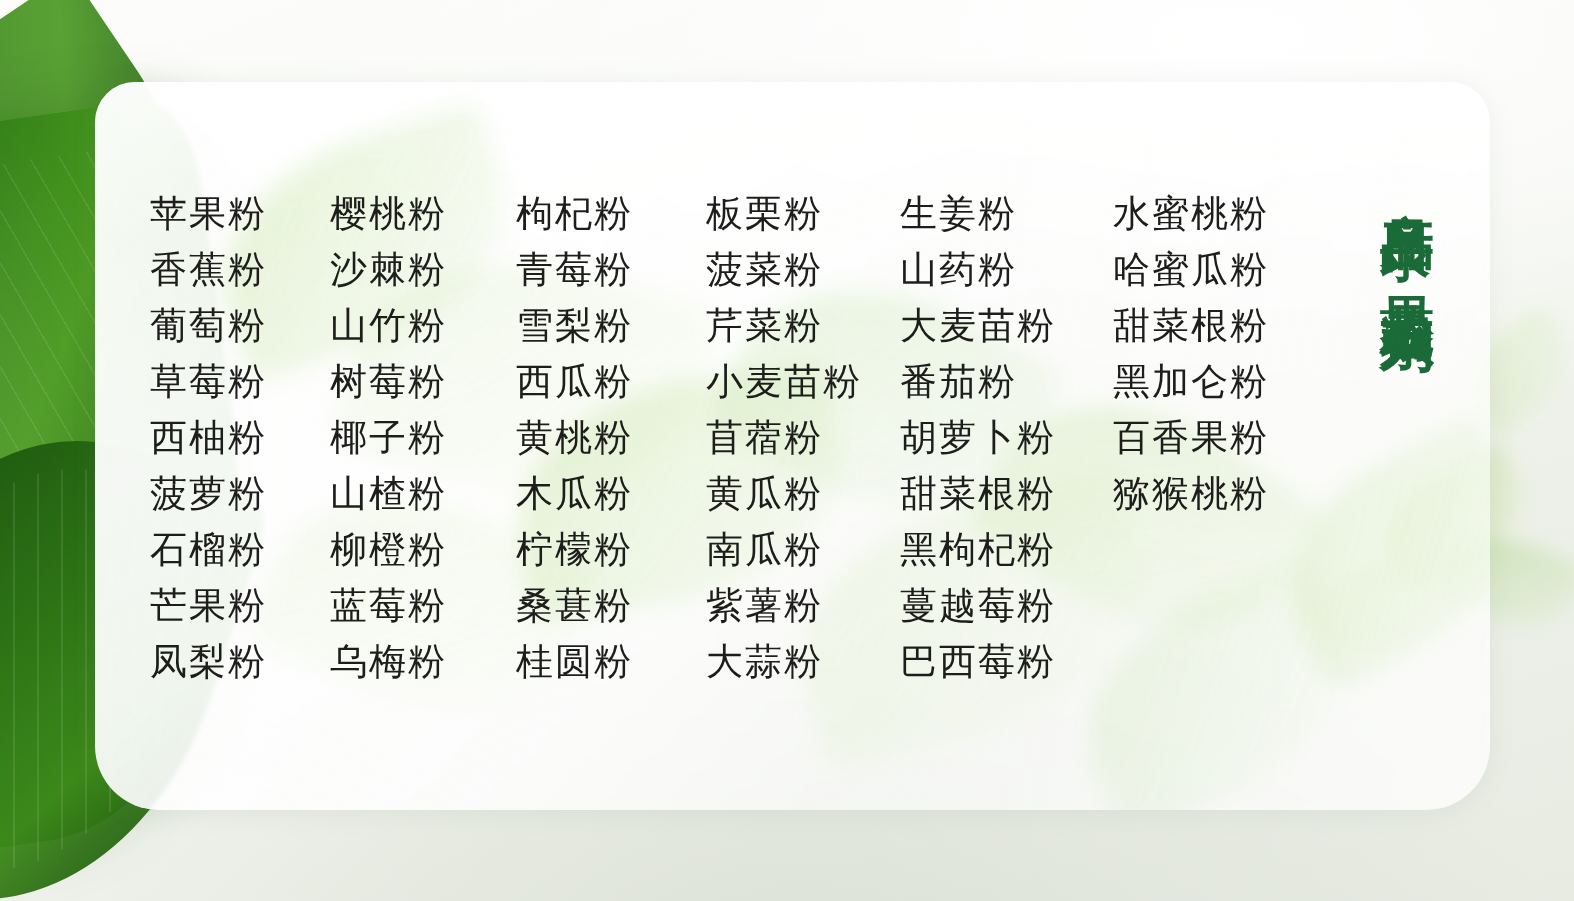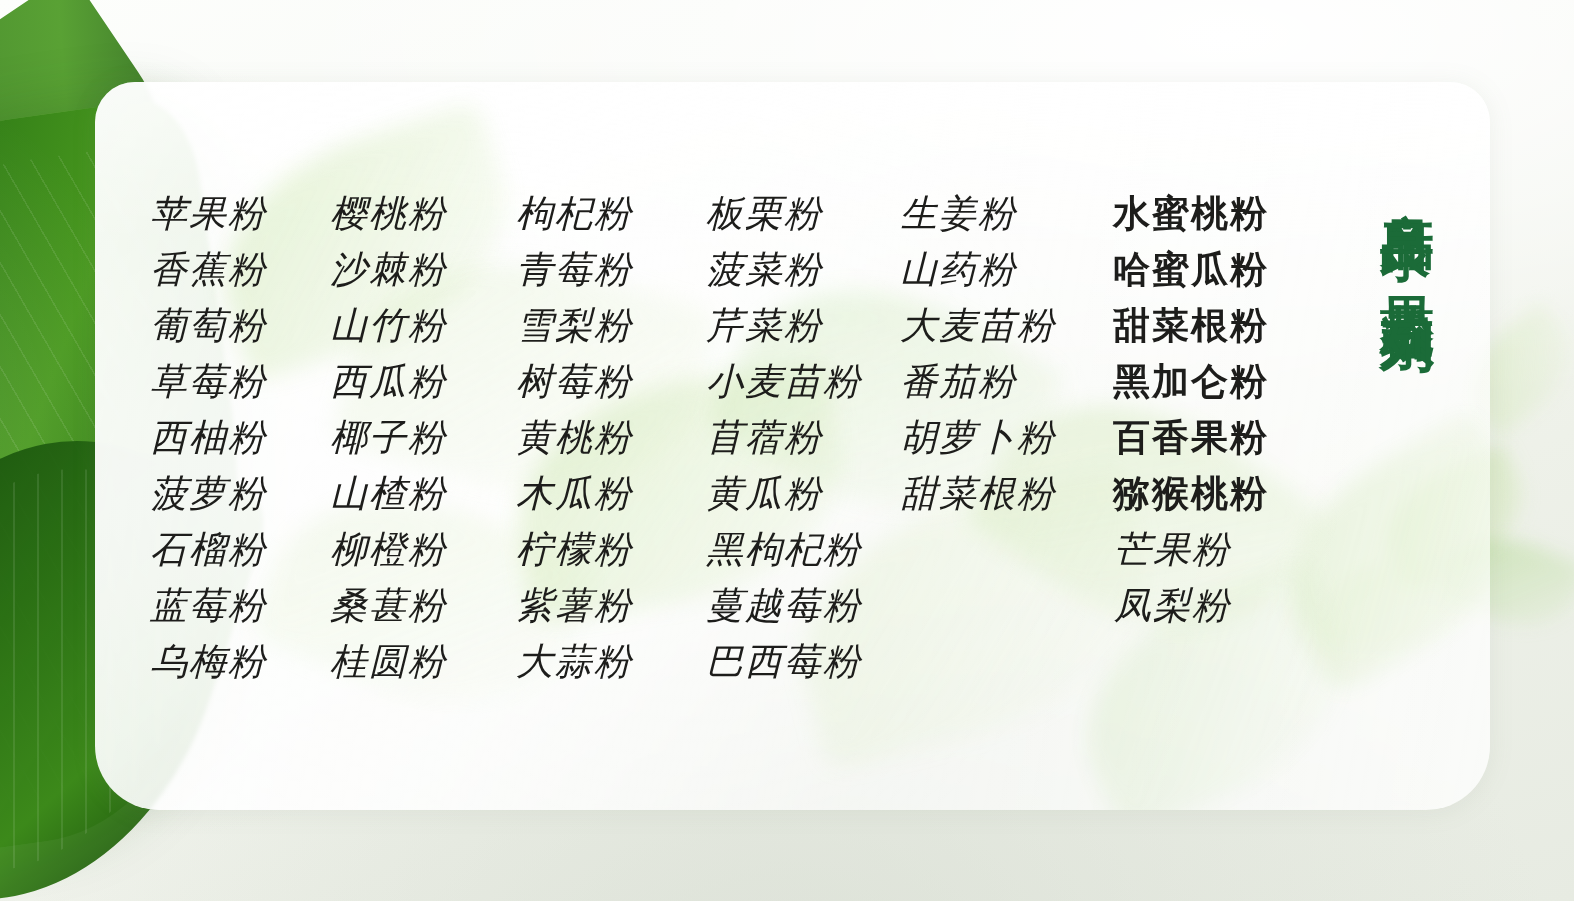--- a/index.html
+++ b/index.html
@@ -84,31 +84,30 @@
   
   .card .bgleaf{filter:blur(11px);}
 
   
   .grid{
     position:absolute;left:150px;top:186px;
     display:grid;
     grid-template-columns:180px 186px 190px 194px 214px 0px;
     grid-auto-rows:56px;
     column-gap:0px;
-    font-style:italic;
   }
   .cell{
     font-size:37px;line-height:56px;color:#1d1d1b;
     letter-spacing:2px;white-space:nowrap;
     font-family:"Liberation Sans","DejaVu Sans",sans-serif;
   }
   .cell.col6{position:relative;left:0;}
   
   .col6wrap{
-    position:absolute;left:1113px;top:186px;font-weight:bold;
+    position:absolute;left:1113px;top:186px;
   }
   .col6wrap .cell{height:56px;}
 
   
   .vtitle{
     position:absolute;left:1360px;top:170px;
     width:78px;height:570px;
     writing-mode:vertical-rl;text-orientation:upright;
     font-size:54px;line-height:1.12;font-weight:bold;
     color:#1b6b38;letter-spacing:6px;
@@ -166,22 +165,22 @@
     <div class="cell"></div>
 
     <div class="cell">葡萄粉</div>
     <div class="cell">山竹粉</div>
     <div class="cell">雪梨粉</div>
     <div class="cell">芹菜粉</div>
     <div class="cell">大麦苗粉</div>
     <div class="cell"></div>
 
     <div class="cell">草莓粉</div>
+    <div class="cell">树莓粉</div>
     <div class="cell">西瓜粉</div>
-    <div class="cell">树莓粉</div>
     <div class="cell">小麦苗粉</div>
     <div class="cell">番茄粉</div>
     <div class="cell"></div>
 
     <div class="cell">西柚粉</div>
     <div class="cell">椰子粉</div>
     <div class="cell">黄桃粉</div>
     <div class="cell">苜蓿粉</div>
     <div class="cell">胡萝卜粉</div>
     <div class="cell"></div>
@@ -189,20 +188,21 @@
     <div class="cell">菠萝粉</div>
     <div class="cell">山楂粉</div>
     <div class="cell">木瓜粉</div>
     <div class="cell">黄瓜粉</div>
     <div class="cell">甜菜根粉</div>
     <div class="cell"></div>
 
     <div class="cell">石榴粉</div>
     <div class="cell">柳橙粉</div>
     <div class="cell">柠檬粉</div>
+    <div class="cell">南瓜粉</div>
     <div class="cell">黑枸杞粉</div>
     <div class="cell"></div>
 
     <div class="cell">芒果粉</div>
     <div class="cell">蓝莓粉</div>
     <div class="cell">桑葚粉</div>
     <div class="cell">紫薯粉</div>
     <div class="cell">蔓越莓粉</div>
     <div class="cell"></div>
 

